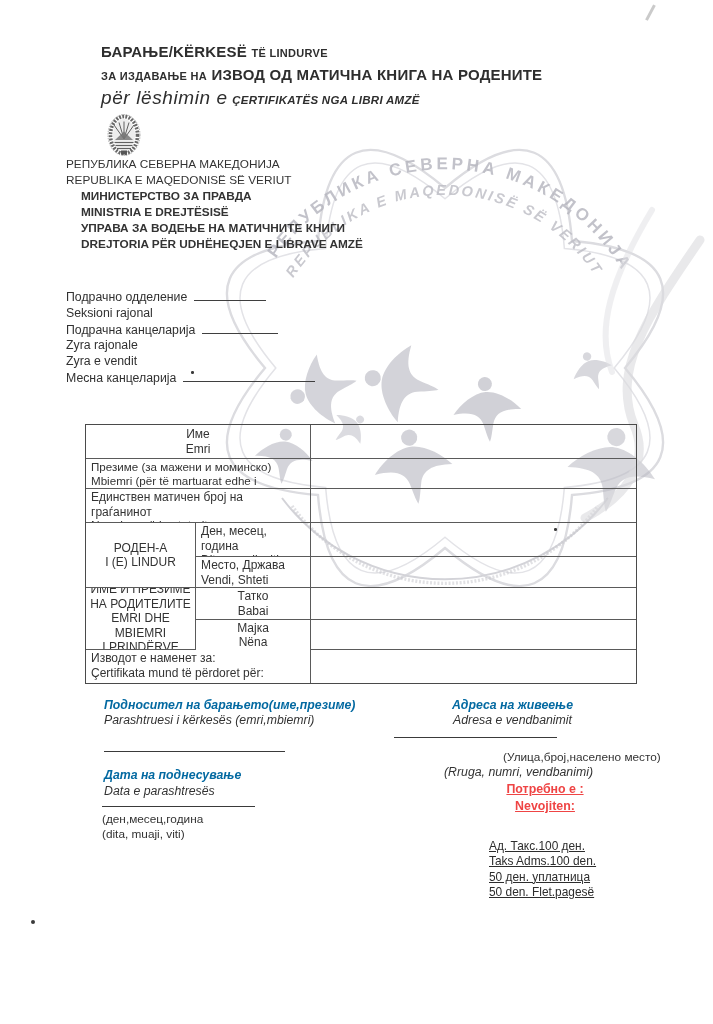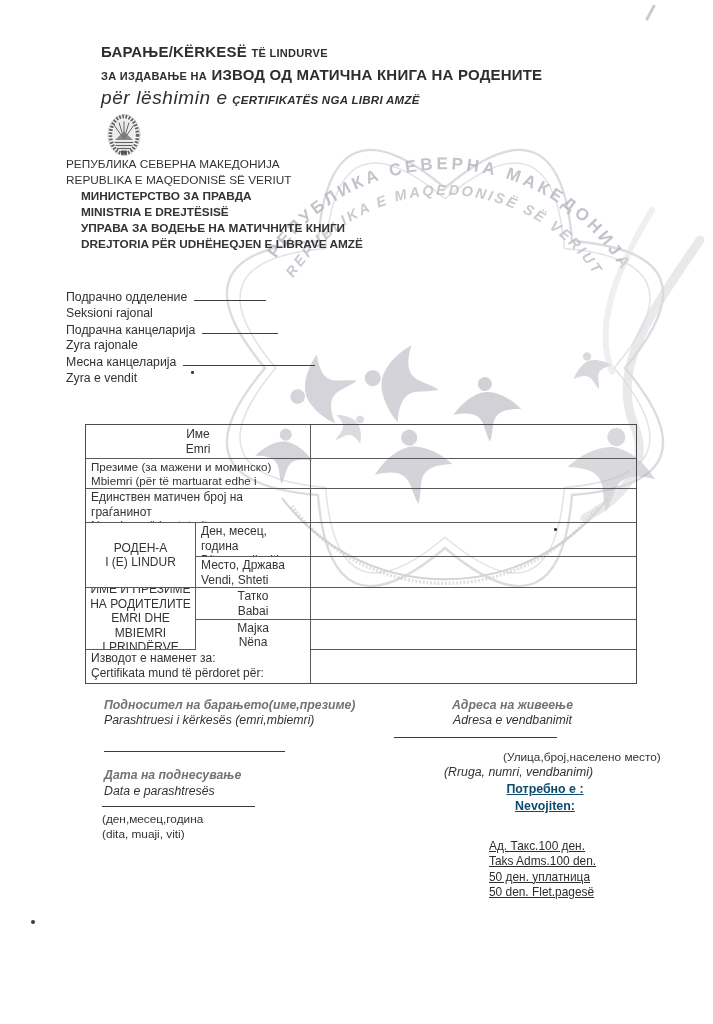--- a/index.html
+++ b/index.html
@@ -43,25 +43,25 @@
   .r1l{grid-area:1/1/2/3}.r1v{grid-area:1/3/2/4}
   .r2l{grid-area:2/1/3/3}.r2v{grid-area:2/3/3/4}
   .r3l{grid-area:3/1/4/3}.r3v{grid-area:3/3/4/4}
   .bornl{grid-area:4/1/6/2}.dt{grid-area:4/2/5/3}.r4v{grid-area:4/3/5/4}
   .pl{grid-area:5/2/6/3}.r5v{grid-area:5/3/6/4}
   .parl{grid-area:6/1/8/2}.fa{grid-area:6/2/7/3}.r6v{grid-area:6/3/7/4}
   .mo{grid-area:7/2/8/3}.r7v{grid-area:7/3/8/4}
   .r8l{grid-area:8/1/9/3;line-height:15.2px}.r8v{grid-area:8/3/9/4}
   
   .abs{position:absolute;white-space:nowrap;}
-  .it-b{font-style:italic;font-weight:bold;font-size:12.3px;color:#737373;}
+  .it-b{font-style:italic;font-weight:bold;font-size:12.3px;color:#0369a1;}
   .it{font-style:italic;font-size:12.3px;color:#333;}
   .reg{font-size:11.8px;color:#333;}
   .sig-line{position:absolute;border-bottom:1.4px solid #3a3a3a;height:0;}
-  .u-bold{font-weight:bold;font-size:12.4px;text-decoration:underline;color:#0c4a6e;}
+  .u-bold{font-weight:bold;font-size:12.4px;text-decoration:underline;color:#ef4444;}
   .fees{position:absolute;left:489px;top:839px;font-size:11.9px;line-height:15.3px;color:#2d2d2d;}
   .fees div{text-decoration:underline;}
   
   .dot{position:absolute;background:#3a3a3a;border-radius:50%;}
   .slash{position:absolute;left:649px;top:4px;width:2.5px;height:17px;background:#bdbdbd;transform:rotate(28deg);opacity:.8;}
 </style>
 </head>
 <body>
 
 <div id="doc">
@@ -161,24 +161,24 @@
 
   <div class="office">
     <div>
       <span>Подрачно одделение</span><span class="fill-line w1"></span>
     </div>
     <div>Seksioni rajonal</div>
     <div>
       <span>Подрачна канцеларија</span><span class="fill-line w2"></span>
     </div>
     <div>Zyra rajonale</div>
+    <div>Zyra e vendit</div>
     <div>
       <span>Месна канцеларија</span><span class="fill-line w3"></span>
     </div>
-    <div>Zyra e vendit</div>
   </div>
 
   <div class="tbl">
     <div class="cell center r1l">Име
 Emri</div>
     <div class="cell vlast r1v"></div>
 
     <div class="cell r2l tight">Презиме (за мажени и моминско)
 Mbiemri (për të martuarat edhe i vajzërisë)</div>
     <div class="cell vlast r2v"></div>

